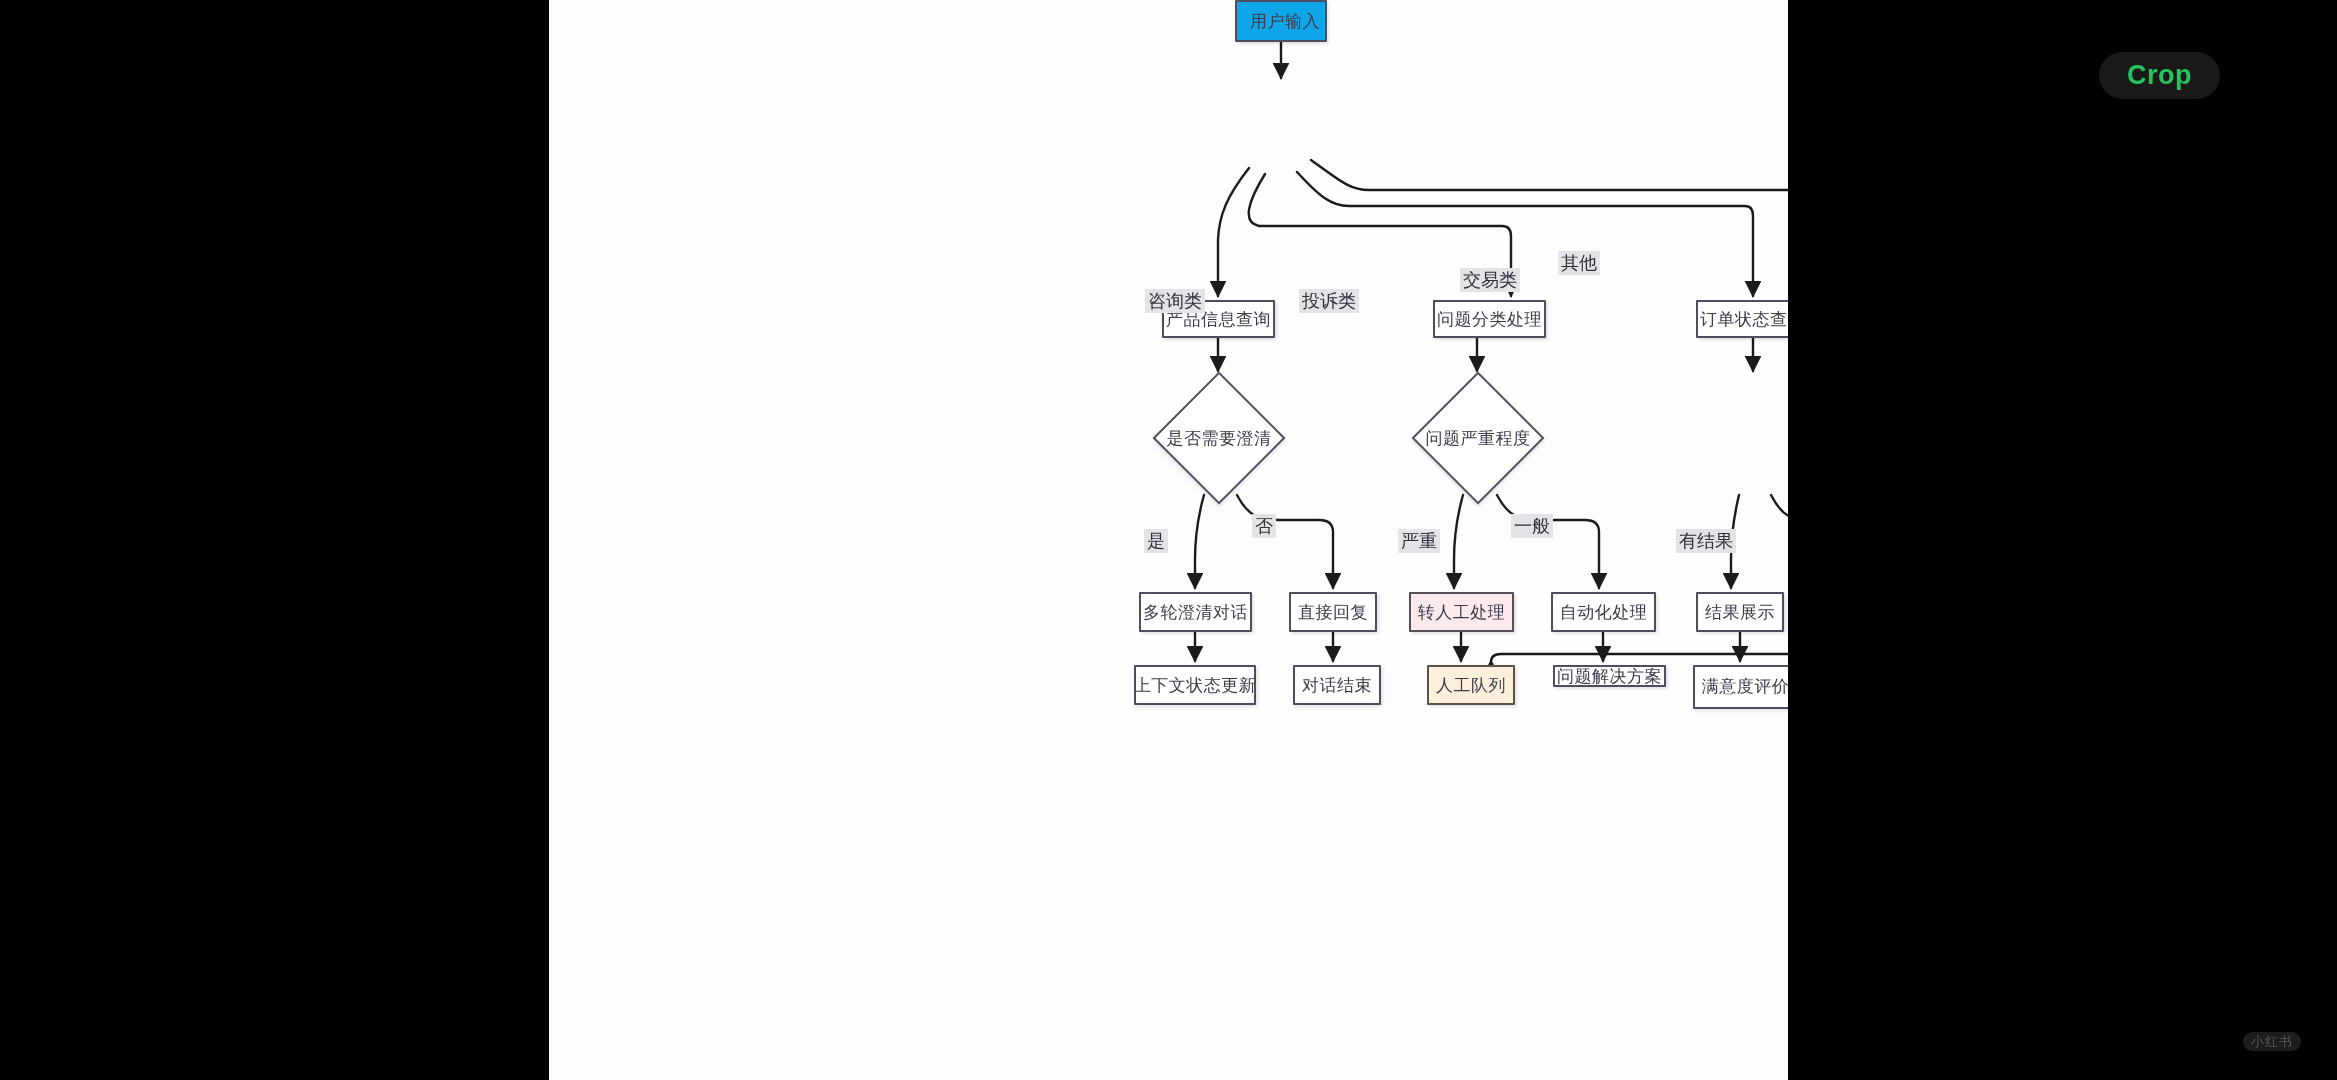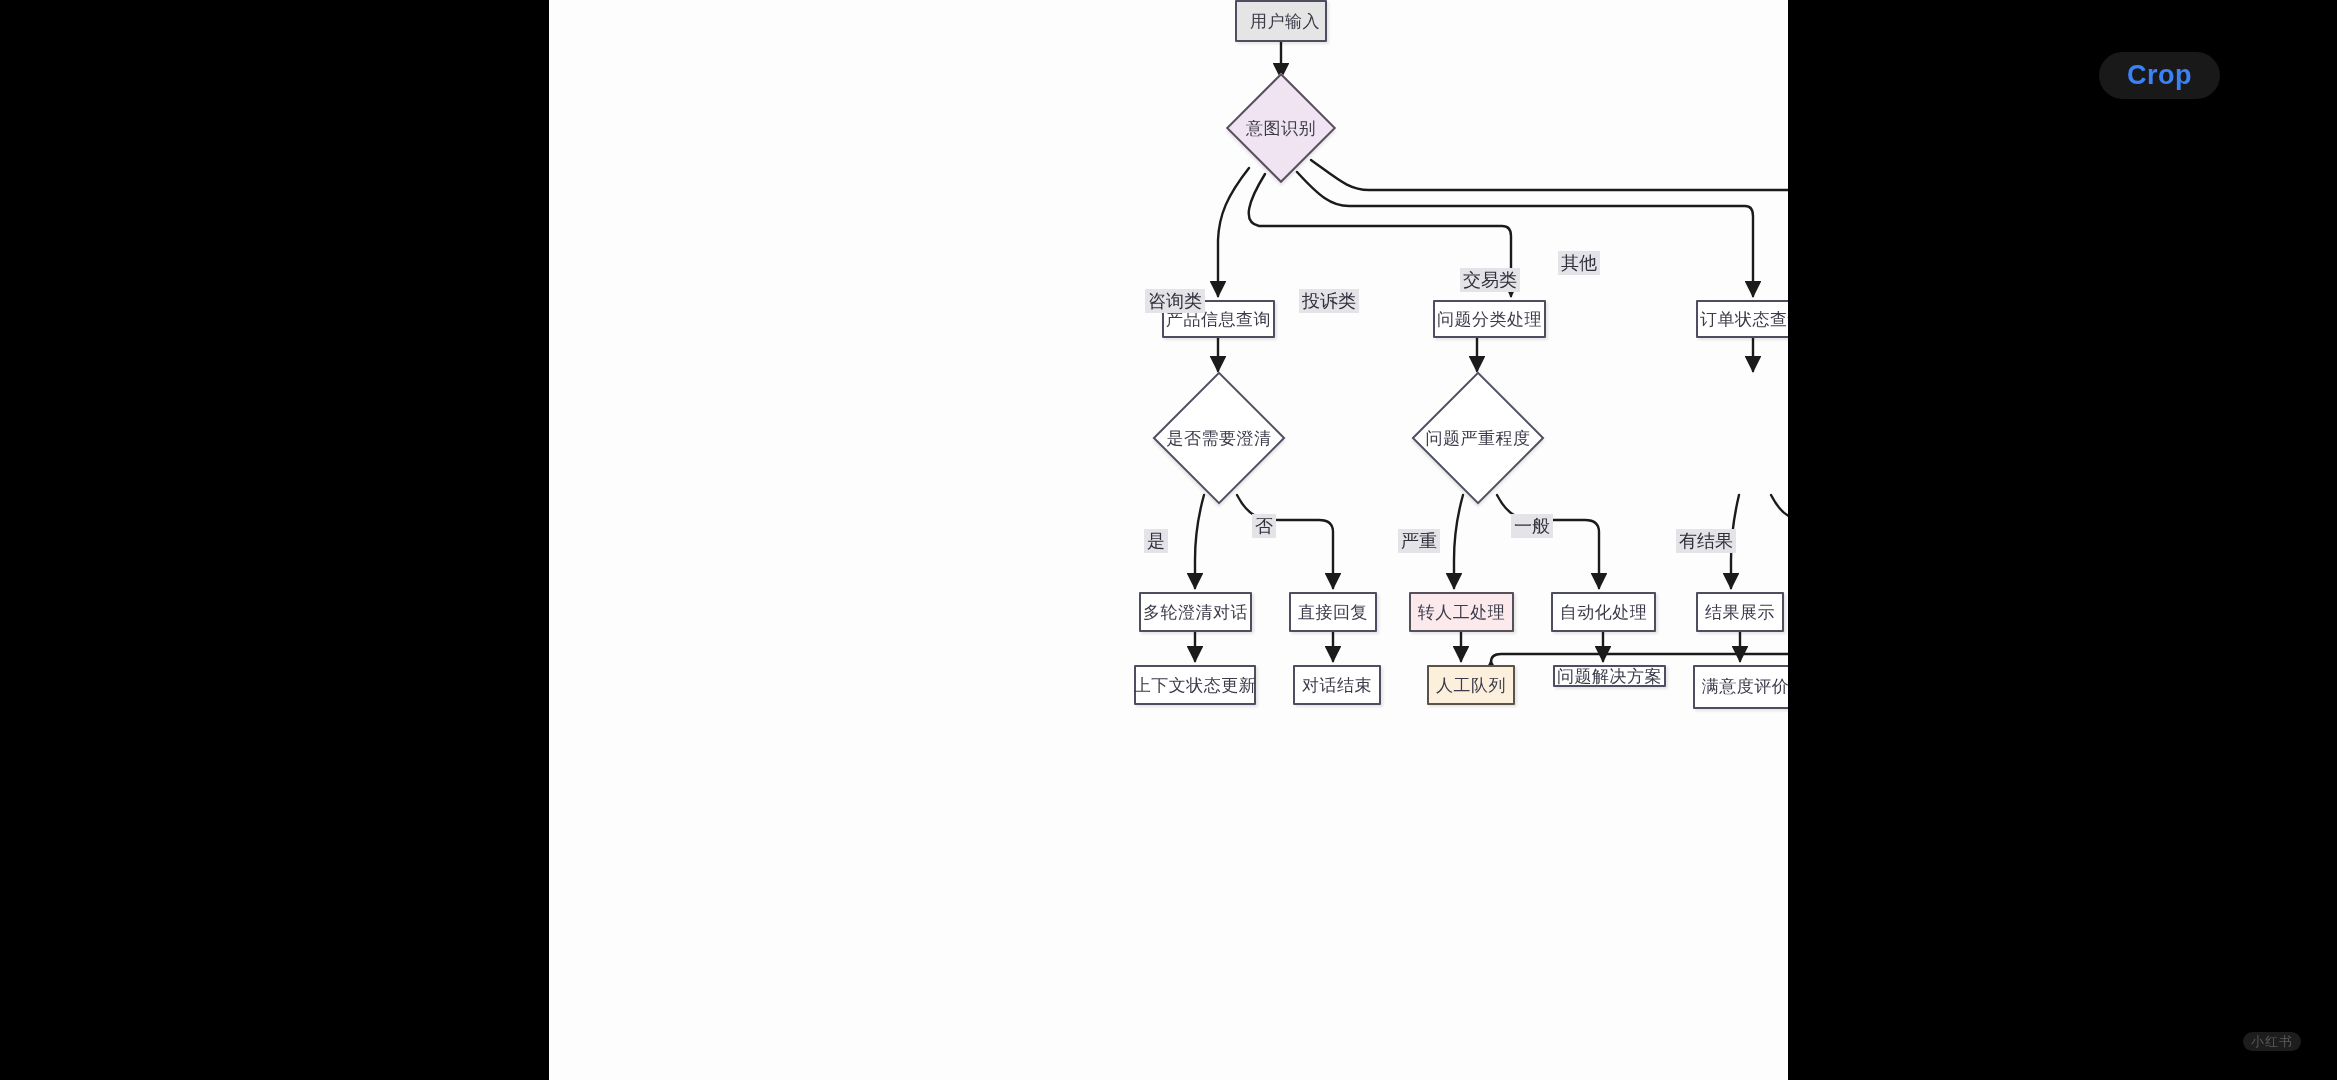--- a/index.html
+++ b/index.html
@@ -15,42 +15,42 @@
   #svg{position:absolute;left:0;top:0;width:1239px;height:1080px;}
 
   
   .node{position:absolute;box-sizing:border-box;display:flex;
         align-items:center;justify-content:center;
         color:#3b3b4a;letter-spacing:.5px;white-space:nowrap;
         font-size:17px;line-height:1;}
 
   .rect{border:2px solid #4d4f60;background:#ffffff;border-radius:1px;
         box-shadow:2px 2px 3px rgba(0,0,0,.10);}
-  .rect.blue{background:#e5e5e5;padding-left:8px;}
+  .rect.blue{background:#0ea5e9;padding-left:8px;}
   .rect.pink{background:#fbe9ec;border-color:#56505a;}
   .rect.cream{background:#fcf0dd;border-color:#5b5348;}
 
   
   .diamond{background:transparent;border:none;box-shadow:none;}
   .diamond .dshape{position:absolute;left:50%;top:50%;
         transform:translate(-50%,-50%) rotate(45deg);
         border:2px solid #4d4f60;background:#ffffff;
         box-shadow:2px 2px 3px rgba(0,0,0,.10);}
   .diamond.lav .dshape{background:#f0e4f3;border-color:#5a4f61;}
   .diamond .dlabel{position:relative;z-index:2;
         color:#3b3b4a;font-size:17px;white-space:nowrap;}
 
   
   .elabel{position:absolute;background:#e3e3e8;color:#2f2f3a;
           font-size:18px;line-height:1;padding:3px 3px;white-space:nowrap;
           box-sizing:border-box;}
 
   
   #crop-btn{position:absolute;left:2099px;top:52px;
-            background:#191919;color:#3b82f6;border:none;
+            background:#191919;color:#22c55e;border:none;
             border-radius:24px;padding:0 28px;height:47px;
             font-size:27px;font-weight:bold;letter-spacing:.5px;
             display:flex;align-items:center;justify-content:center;
             cursor:pointer;font-family:"Liberation Sans",sans-serif;}
   #watermark{position:absolute;left:2243px;top:1032px;
              background:#1d1d1d;color:#5a5a5a;border-radius:11px;
              padding:3px 8px;font-size:13px;line-height:1;
              font-family:"DejaVu Sans",sans-serif;letter-spacing:1px;}
 </style>
 </head>
@@ -95,24 +95,20 @@
         <path d="M 1191,632 L 1191,661"></path>
 
         <path d="M 1306,632 L 1306,645 Q 1306,654 1296,654 L 952,654 Q 942,654 942,662 L 942,661"></path>
       </g>
     </svg>
 
     <div class="node rect blue" style="left:686px;top:0px;width:92px;height:42px;">
       <span>用户输入</span>
     </div>
 
-    <div class="node diamond lav" style="left:654px;top:82px;width:156px;height:92px;">
-      <span class="dshape" style="width:74px;height:74px;"></span>
-      <span class="dlabel">意图识别</span>
-    </div>
 
     <div class="node rect" style="left:613px;top:300px;width:113px;height:38px;">
       <span>产品信息查询</span>
     </div>
     <div class="node rect" style="left:872px;top:300px;width:113px;height:38px;margin-left:12px;">
       <span>问题分类处理</span>
     </div>
     <div class="node rect" style="left:1147px;top:300px;width:113px;height:38px;">
       <span>订单状态查询</span>
     </div>

